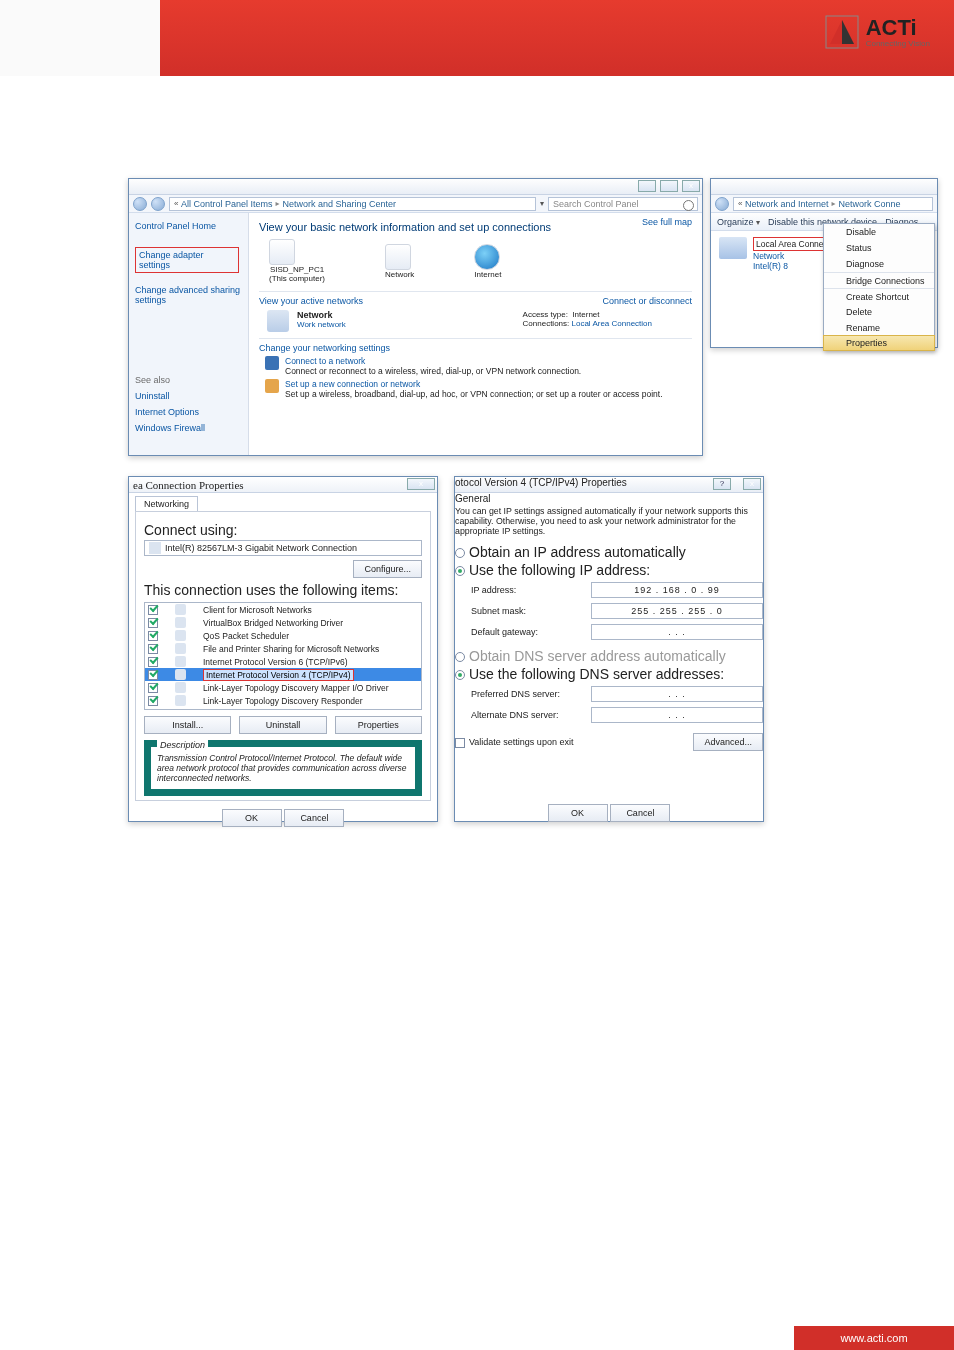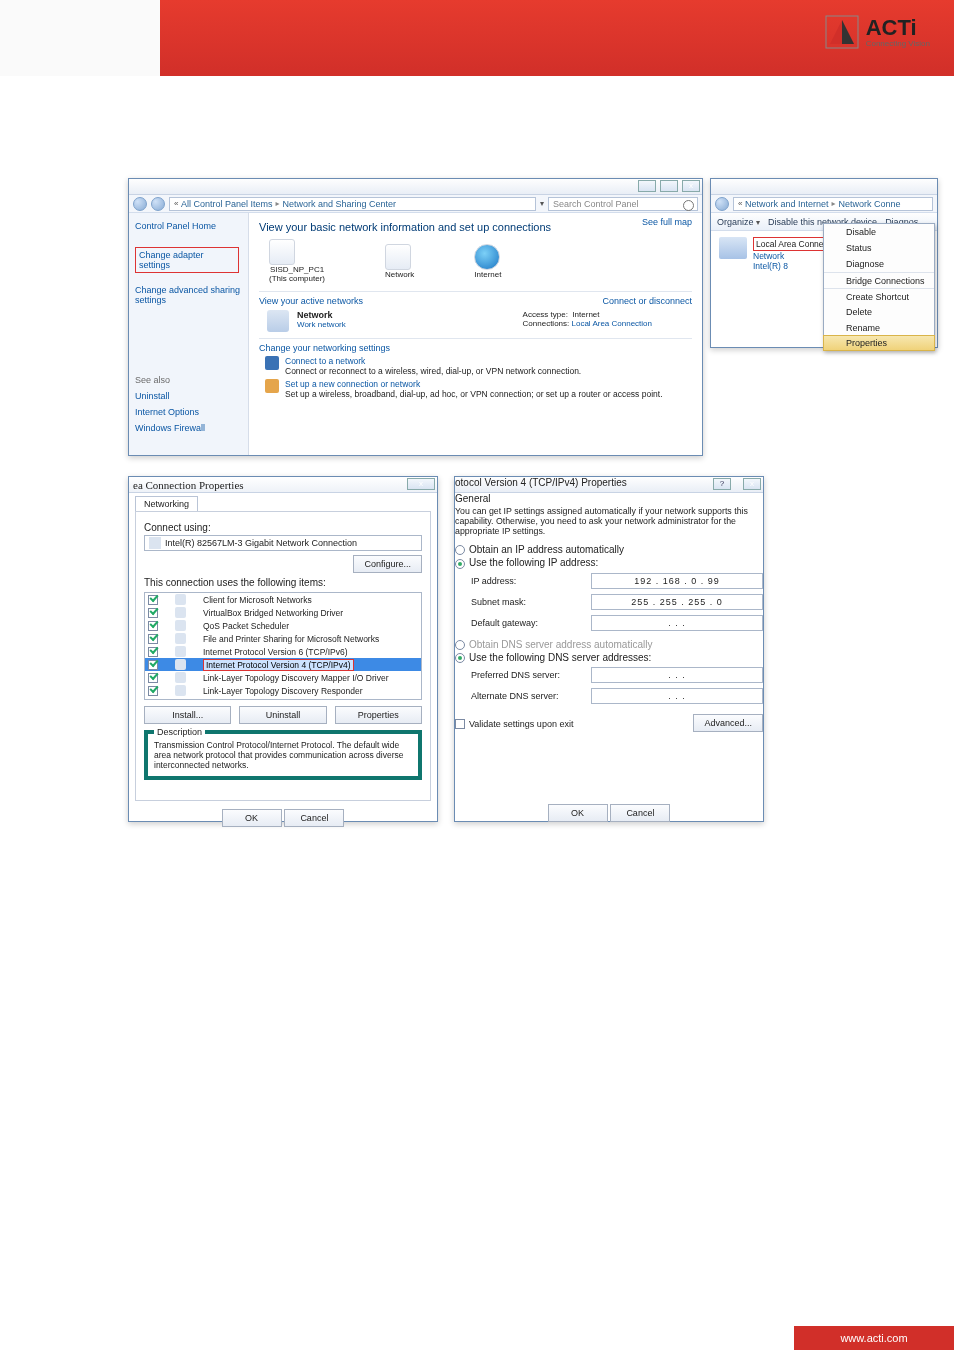--- a/index.html
+++ b/index.html
@@ -75,33 +75,33 @@
   .ctx .ci.sel{ background:linear-gradient(#f7e7b0,#f0d27a); border:1px solid #d9b44a; margin:-1px; }
 
   
   .win3 { top:298px; left:0; width:310px; height:346px; }
   .win3 .titlebar{ background:linear-gradient(#fff,#eef2f8); display:flex; align-items:center; padding:0 4px; }
   .win3 .titlebar .ttxt{ font-size:11px;font-family:Liberation Serif, serif; }
   .win3 .titlebar .wb-close{ right:2px; width:28px; height:12px; }
   .win3 .tabhead{ height:18px; padding:3px 6px 0; }
   .win3 .tab{ display:inline-block; height:15px; border:1px solid #b9c4d6; border-bottom:none; background:#fff; padding:0 8px; font-size:9px; line-height:14px; }
   .win3 .panel{ border:1px solid #c7cfdd; margin:0 6px 6px; padding:8px; background:#fff; height:290px; position:relative;}
-  .lbl{ font-size:10px; margin:2px 0; }
+  .lbl{ font-size:14px; margin:2px 0; }
   .fieldrow{ display:flex; gap:4px; align-items:center; }
   .fld{ flex:1; height:16px; border:1px solid #abb7c9; background:#fff; font-size:9px; padding:0 4px; display:flex; align-items:center; }
   .btn{ height:18px; border:1px solid #a6b0c0; background:linear-gradient(#fbfcfe,#e7ecf4); font-size:9px; padding:0 10px; display:inline-flex; align-items:center; justify-content:center; }
   .listbox{ border:1px solid #abb7c9; height:108px; margin:4px 0; background:#fff; overflow:hidden; }
   .li{ height:13px; display:flex; align-items:center; font-size:8.5px; padding:0 3px; gap:17px; }
   .cb{ width:10px; height:10px; border:1px solid #7b8aa3; background:#fff; position:relative; }
   .cb.chk:after{content:"";position:absolute;left:1px;top:-1px;width:6px;height:3px;border-left:2px solid #2a6;border-bottom:2px solid #2a6;transform:rotate(-48deg);}
   .li .lic{ width:11px; height:11px; background:#dbe4f0; border-radius:2px; }
   .li.sel{ background:#3d8ae5; color:#fff; }
   .li.sel .red-outline{ border:1.5px solid #d33; background:#cde3ff; color:#000; padding:0 2px; }
   .btnrow{ display:flex; gap:8px; margin:6px 0; }
-  .grp{ border:4px solid #0f766e; padding:6px; font-size:8.5px; position:relative; }
+  .grp{ border:7px solid #0f766e; padding:6px; font-size:8.5px; position:relative; font-style:italic;}
   .grp .gt{ position:absolute; top:-7px; left:6px; background:#fff; padding:0 3px; font-size:9px; }
   .dlg-foot{ text-align:center; margin-top:8px; }
 
   
   .win4 { top:298px; left:326px; width:310px; height:346px; }
   .win4 .titlebar .wb-help{ position:absolute; right:32px; width:18px; height:12px; top:1px; border:1px solid #8aa; background:linear-gradient(#f3f7fc,#d9e4f2); font-size:8px; text-align:center; line-height:10px; color:#335; }
   .win4 .panel{ height:290px; }
   .radio{ width:10px;height:10px;border:1px solid #7b8aa3;border-radius:50%;background:#fff;display:inline-block;vertical-align:middle;margin-right:4px;position:relative;}
   .radio.sel:after{content:"";position:absolute;left:2px;top:2px;width:4px;height:4px;background:#3a6;border-radius:50%;}
   .ipgrid{ display:grid; grid-template-columns:120px 1fr; row-gap:5px; align-items:center; margin:4px 0 8px 16px; font-size:9px; }

